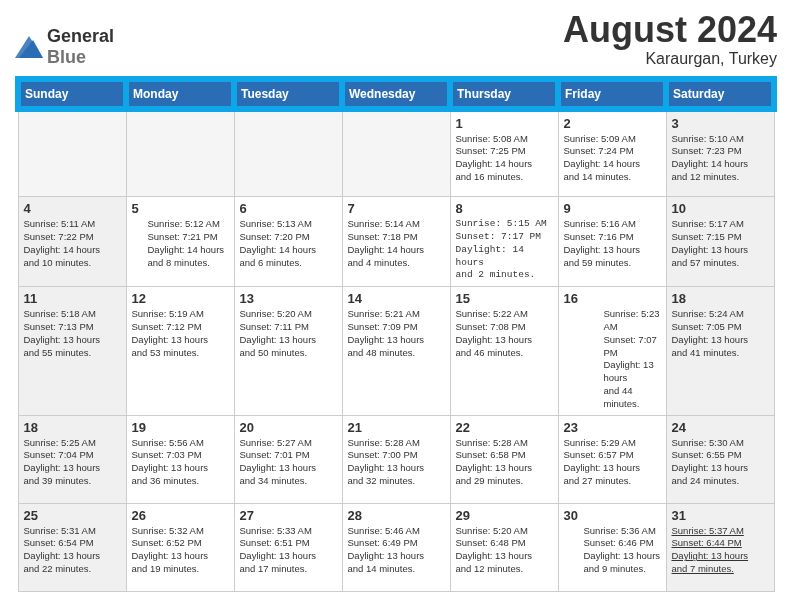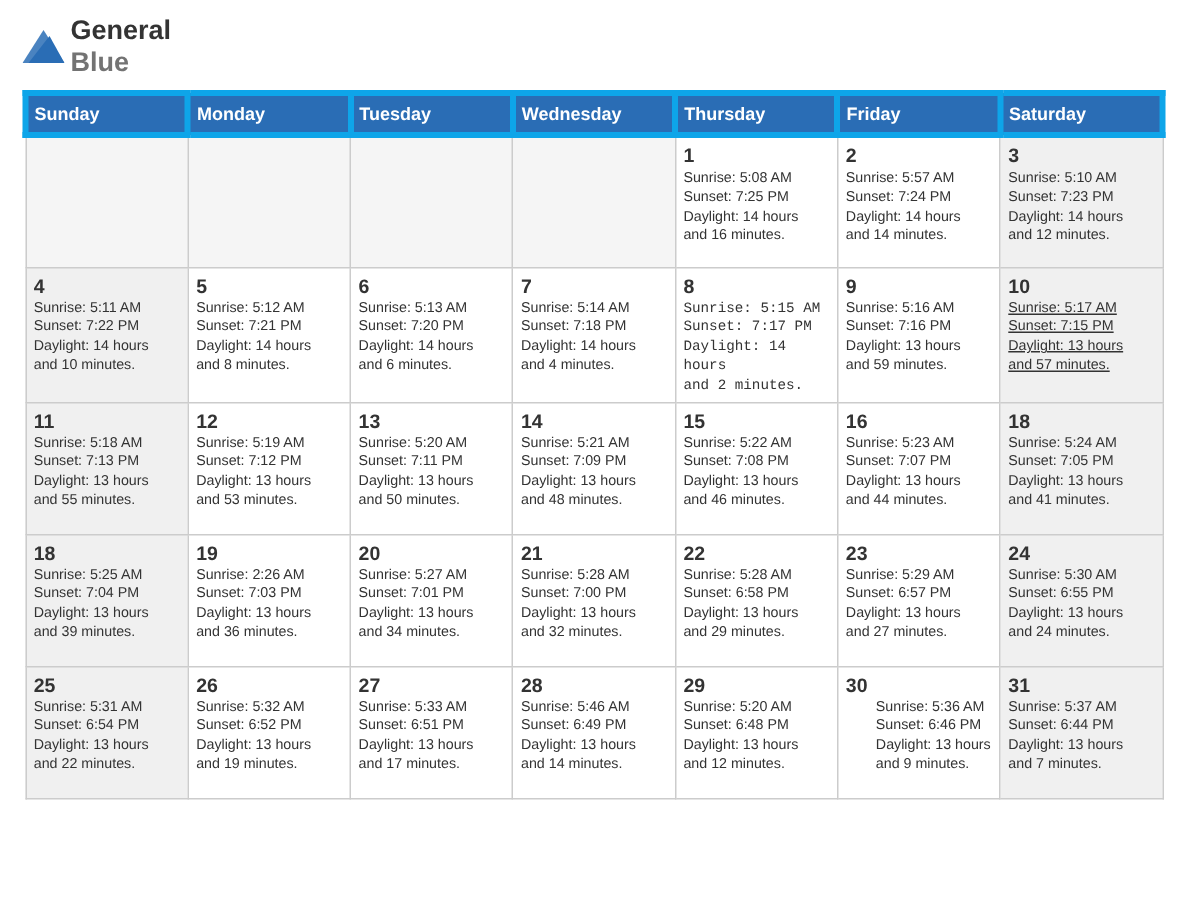--- a/index.html
+++ b/index.html
@@ -53,21 +53,21 @@
       border-collapse: collapse;
       table-layout: fixed;
     }
     .calendar-table th {
       background-color: #2a6db5;
       color: #fff;
       font-size: 12px;
       font-weight: bold;
       padding: 5px 4px;
       text-align: left;
-      border: 4px solid #0ea5e9;
+      border: 6px solid #0ea5e9;
     }
     .calendar-table td {
       border: 1px solid #ccc;
       vertical-align: top;
       padding: 4px 5px;
       height: 88px;
       font-size: 10px;
       color: #333;
       background: #fff;
     }
@@ -97,20 +97,24 @@
   <div class="logo">
     <svg class="logo-icon" viewBox="0 0 28 22" xmlns="http://www.w3.org/2000/svg">
       <polygon points="0,22 14,0 28,22" fill="#2a6db5" opacity="0.85"></polygon>
       <polygon points="4,22 18,4 28,22" fill="#2a6db5"></polygon>
     </svg>
     <div>
       <span class="logo-text-general">General</span><br>
       <span class="logo-text-blue">Blue</span>
     </div>
   </div>
+  <div class="title-block">
+    <div class="month-year">August 2024</div>
+    <div class="location">Karaurgan, Turkey</div>
+  </div>
 </div>
 
 <table class="calendar-table">
   <thead>
     <tr>
     <th>Sunday</th>
         <th>Monday</th>
         <th>Tuesday</th>
         <th>Wednesday</th>
         <th>Thursday</th>
@@ -126,21 +130,21 @@
         <td class="empty"></td>
         <td>
           <span class="day-number">1</span>
           <div class="day-info" style="white-space: pre-line;">Sunrise: 5:08 AM
 Sunset: 7:25 PM
 Daylight: 14 hours
 and 16 minutes.</div>
         </td>
         <td>
           <span class="day-number">2</span>
-          <div class="day-info" style="white-space: pre-line;">Sunrise: 5:57 AM
+          <div class="day-info" style="white-space: pre-line;">Sunrise: 5:09 AM
 Sunset: 7:24 PM
 Daylight: 14 hours
 and 14 minutes.</div>
         </td>
         <td class="shaded">
           <span class="day-number">3</span>
           <div class="day-info" style="white-space: pre-line;">Sunrise: 5:10 AM
 Sunset: 7:23 PM
 Daylight: 14 hours
 and 12 minutes.</div>
@@ -149,21 +153,21 @@
       <tr>
         <td class="shaded">
           <span class="day-number">4</span>
           <div class="day-info" style="white-space: pre-line;">Sunrise: 5:11 AM
 Sunset: 7:22 PM
 Daylight: 14 hours
 and 10 minutes.</div>
         </td>
         <td>
           <span class="day-number">5</span>
-          <div class="day-info" style="white-space: pre-line;">Sunrise: 5:12 AM
+          <div class="day-info" style="white-space: pre-line; margin-left: 16px;">Sunrise: 5:12 AM
 Sunset: 7:21 PM
 Daylight: 14 hours
 and 8 minutes.</div>
         </td>
         <td>
           <span class="day-number">6</span>
           <div class="day-info" style="white-space: pre-line;">Sunrise: 5:13 AM
 Sunset: 7:20 PM
 Daylight: 14 hours
 and 6 minutes.</div>
@@ -184,21 +188,21 @@
         </td>
         <td>
           <span class="day-number">9</span>
           <div class="day-info" style="white-space: pre-line;">Sunrise: 5:16 AM
 Sunset: 7:16 PM
 Daylight: 13 hours
 and 59 minutes.</div>
         </td>
         <td class="shaded">
           <span class="day-number">10</span>
-          <div class="day-info" style="white-space: pre-line; text-decoration: underline;">Sunrise: 5:17 AM
+          <div class="day-info" style="white-space: pre-line;">Sunrise: 5:17 AM
 Sunset: 7:15 PM
 Daylight: 13 hours
 and 57 minutes.</div>
         </td>
       </tr>
       <tr>
         <td class="shaded">
           <span class="day-number">11</span>
           <div class="day-info" style="white-space: pre-line;">Sunrise: 5:18 AM
 Sunset: 7:13 PM
@@ -228,21 +232,21 @@
         </td>
         <td>
           <span class="day-number">15</span>
           <div class="day-info" style="white-space: pre-line;">Sunrise: 5:22 AM
 Sunset: 7:08 PM
 Daylight: 13 hours
 and 46 minutes.</div>
         </td>
         <td>
           <span class="day-number">16</span>
-          <div class="day-info" style="white-space: pre-line;">Sunrise: 5:23 AM
+          <div class="day-info" style="white-space: pre-line; margin-left: 40px;">Sunrise: 5:23 AM
 Sunset: 7:07 PM
 Daylight: 13 hours
 and 44 minutes.</div>
         </td>
         <td class="shaded">
           <span class="day-number">18</span>
           <div class="day-info" style="white-space: pre-line;">Sunrise: 5:24 AM
 Sunset: 7:05 PM
 Daylight: 13 hours
 and 41 minutes.</div>
@@ -251,21 +255,21 @@
       <tr>
         <td class="shaded">
           <span class="day-number">18</span>
           <div class="day-info" style="white-space: pre-line;">Sunrise: 5:25 AM
 Sunset: 7:04 PM
 Daylight: 13 hours
 and 39 minutes.</div>
         </td>
         <td>
           <span class="day-number">19</span>
-          <div class="day-info" style="white-space: pre-line;">Sunrise: 2:26 AM
+          <div class="day-info" style="white-space: pre-line;">Sunrise: 5:56 AM
 Sunset: 7:03 PM
 Daylight: 13 hours
 and 36 minutes.</div>
         </td>
         <td>
           <span class="day-number">20</span>
           <div class="day-info" style="white-space: pre-line;">Sunrise: 5:27 AM
 Sunset: 7:01 PM
 Daylight: 13 hours
 and 34 minutes.</div>
@@ -337,20 +341,20 @@
         </td>
         <td>
           <span class="day-number">30</span>
           <div class="day-info" style="white-space: pre-line; margin-left: 20px;">Sunrise: 5:36 AM
 Sunset: 6:46 PM
 Daylight: 13 hours
 and 9 minutes.</div>
         </td>
         <td class="shaded">
           <span class="day-number">31</span>
-          <div class="day-info" style="white-space: pre-line;">Sunrise: 5:37 AM
+          <div class="day-info" style="white-space: pre-line; text-decoration: underline;">Sunrise: 5:37 AM
 Sunset: 6:44 PM
 Daylight: 13 hours
 and 7 minutes.</div>
         </td>
       </tr>
     </tbody>
 </table>
 
 </body></html>

